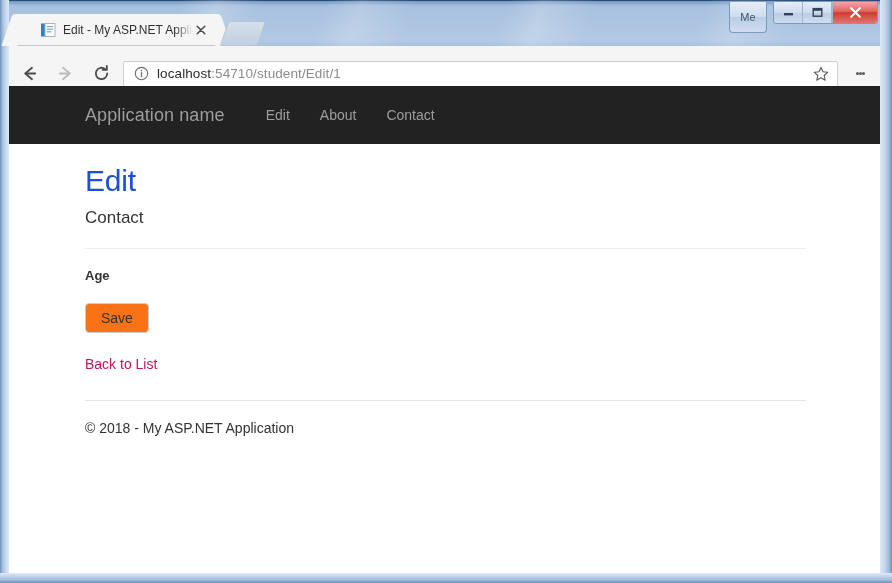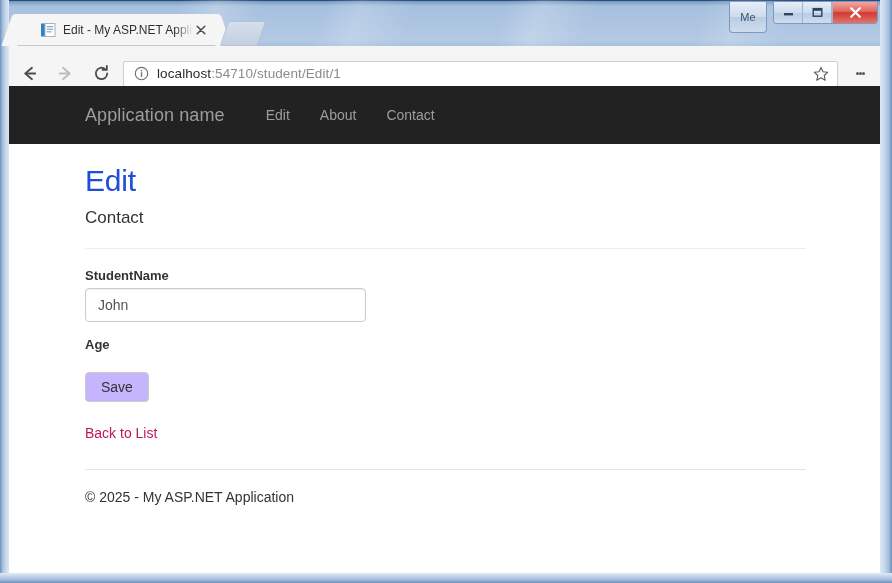--- a/index.html
+++ b/index.html
@@ -186,21 +186,21 @@
   .form-control {
     display: block; width: 281px; height: 34px;
     padding: 6px 12px; font-size: 14px; color: #555;
     background: #fff; border: 1px solid #ccc; border-radius: 4px;
     font-family: "Liberation Sans", sans-serif;
     box-shadow: inset 0 1px 1px rgba(0,0,0,.06);
   }
   .form-control::placeholder { color: #999; }
   #save-button {
     display: inline-block; padding: 6px 15px; font-size: 14px;
-    color: #333; background: #c4b5fd; border: 1px solid #ccc; border-radius: 4px;
+    color: #333; background: #f97316; border: 1px solid #ccc; border-radius: 4px;
     font-family: "Liberation Sans", sans-serif; cursor: default;
     margin-top: 5px;
   }
   #back-link {
     display: inline-block; margin-top: 23px;
     font-size: 14px; color: #be185d; text-decoration: none; cursor: default;
   }
   #footer-divider {
     width: 721px; height: 0; border: 0; border-top: 1px solid #e5e5e5; margin: 27px 0 0 0;
   }
@@ -310,32 +310,28 @@
       <span class="nav-link">About</span>
       <span class="nav-link">Contact</span>
     </div>
 
     <div id="container">
       <h2 id="page-title">Edit</h2>
       <h4 id="section-title">Contact</h4>
       <hr id="divider">
 
       <form>
-        <div class="form-group">
-          <label class="form-label">StudentName</label>
-          <input class="form-control" type="text" value="John" style="">
-        </div>
 
         <div class="form-group">
           <label class="form-label">Age</label>
         </div>
 
         <button id="save-button" type="button">Save</button>
       </form>
 
       <a id="back-link" href="#">Back to List</a>
 
       <hr id="footer-divider">
-      <div id="footer-text">© 2025 - My ASP.NET Application</div>
+      <div id="footer-text">© 2018 - My ASP.NET Application</div>
     </div>
 
   </div>
 </div>
 
 </body></html>

